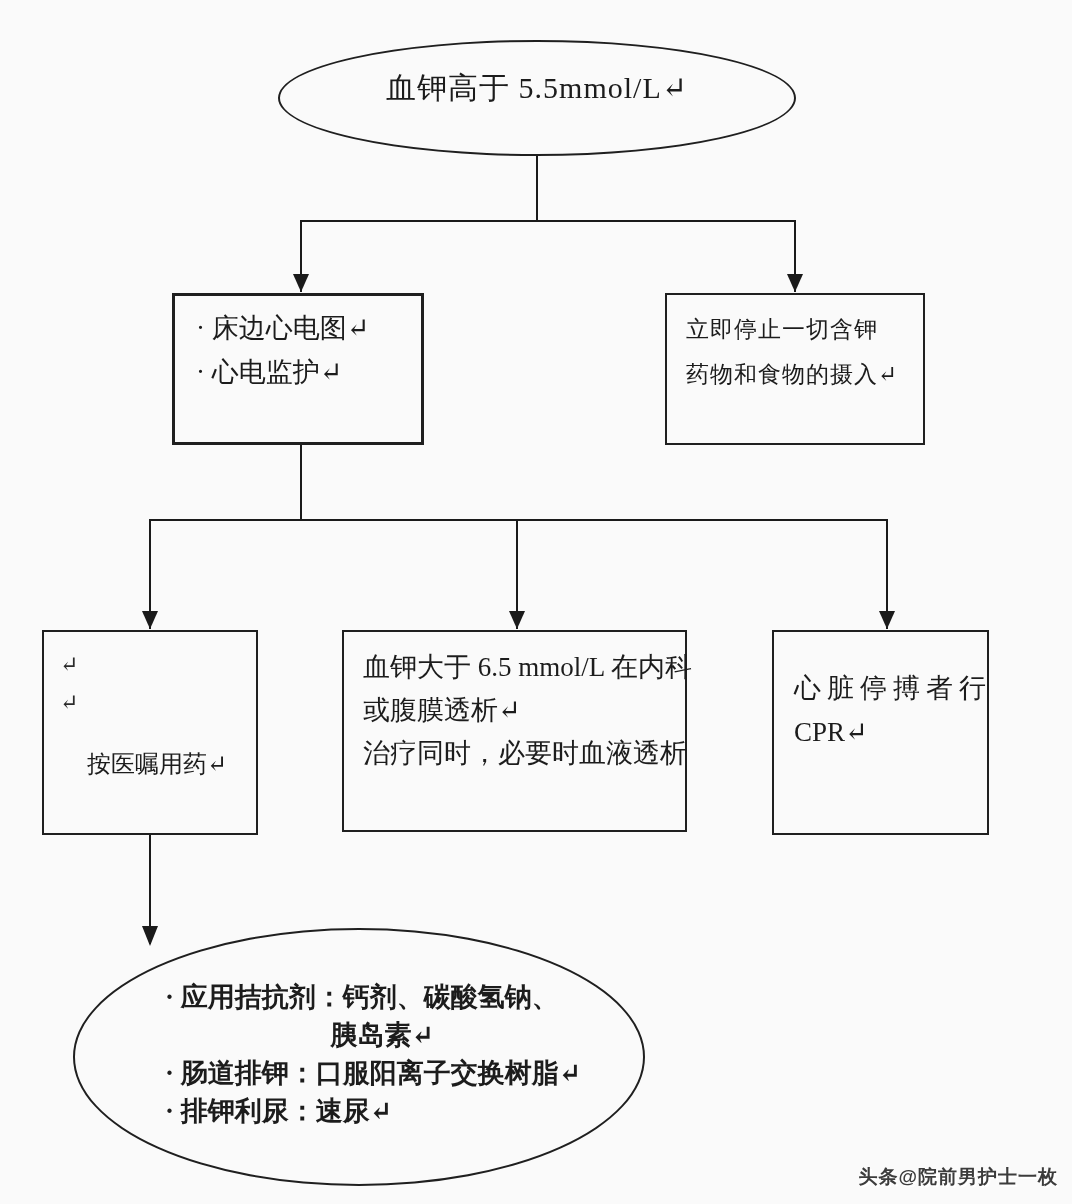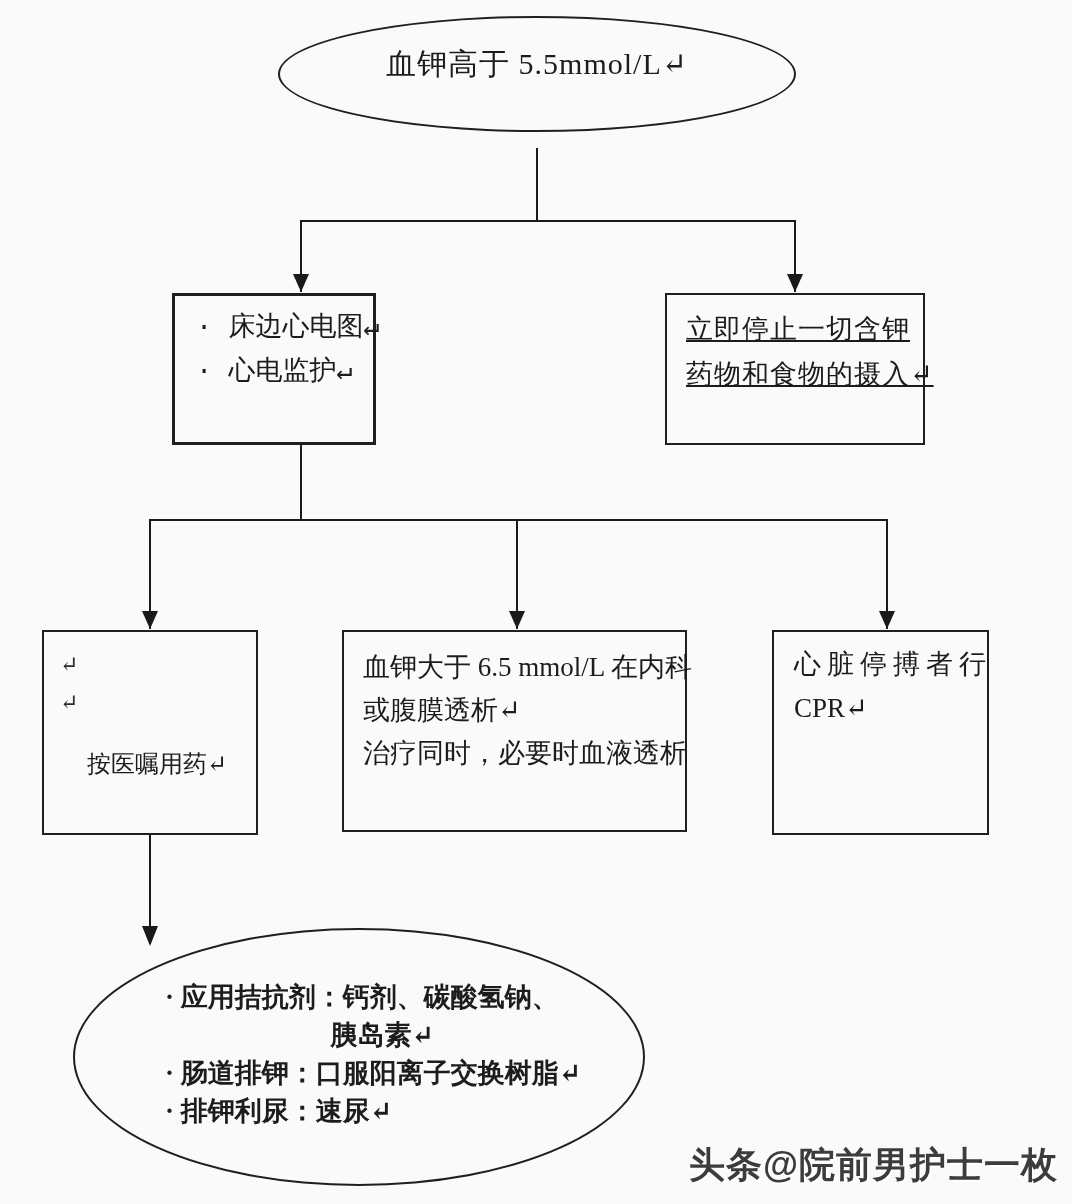--- a/index.html
+++ b/index.html
@@ -5,47 +5,47 @@
   html,body{margin:0;padding:0;background:#e9e9e9;}
   .canvas{
     position:relative;width:1072px;height:1204px;background:#fafafa;
     font-family:"Liberation Serif","DejaVu Serif",serif;color:#1c1c1c;overflow:hidden;
   }
   .wires{position:absolute;left:0;top:0;width:1072px;height:1204px;pointer-events:none;}
   .node{position:absolute;box-sizing:border-box;background:#fafafa;}
   .box{border:2px solid #1f1f1f;}
   .ellipse{border:2px solid #1f1f1f;border-radius:50%;}
 
-  .start{left:278px;top:16px;width:518px;height:116px;display:flex;align-items:center;justify-content:center;}
+  .start{left:278px;top:40px;width:518px;height:116px;display:flex;align-items:center;justify-content:center;}
   .start .label{font-size:30px;letter-spacing:1px;transform:translateY(-10px);}
 
-  .monitor{left:172px;top:293px;width:204px;height:152px;border-width:3px;padding:10px 0 12px 21px;font-family:Liberation Mono, monospace;}
+  .monitor{left:172px;top:293px;width:252px;height:152px;border-width:3px;padding:10px 0 12px 21px;}
   .monitor .line{font-size:27px;line-height:44px;white-space:nowrap;}
 
   .stop{left:665px;top:293px;width:260px;height:152px;padding:12px 0 0 19px;}
-  .stop .line{font-size:27px;line-height:45px;letter-spacing:1px;white-space:nowrap;text-decoration:underline;}
+  .stop .line{font-size:23px;line-height:45px;letter-spacing:1px;white-space:nowrap;}
 
   .med{left:42px;top:630px;width:216px;height:205px;padding:14px 0 0 16px;}
   .med .mark{font-size:22px;line-height:38px;color:#2a2a2a;}
   .med .med-text{font-size:24px;margin:26px 0 0 27px;white-space:nowrap;}
 
   .dialysis{left:342px;top:630px;width:345px;height:202px;padding:14px 5px 0 19px;}
   .dialysis .line{font-size:27px;line-height:43px;white-space:nowrap;}
 
   .cpr{left:772px;top:630px;width:217px;height:205px;padding:10px 0 0 20px;}
   .cpr .line{font-size:27px;line-height:44px;white-space:nowrap;}
-  .cpr .line.spaced{letter-spacing:6px;}
+  .cpr .line.spaced{letter-spacing:6px;margin-top:24px;}
 
   .treatment{left:73px;top:928px;width:572px;height:258px;}
   .treatment .text-block{position:absolute;left:90px;top:48px;}
   .treatment .line{font-size:27px;line-height:38px;white-space:nowrap;font-weight:bold;}
   .treatment .line.cont{padding-left:18px;text-align:center;}
 
   .watermark{
-    position:absolute;right:14px;bottom:14px;font-size:36px;font-weight:bold;
+    position:absolute;right:14px;bottom:14px;font-size:19px;font-weight:bold;
     font-family:"Liberation Sans","DejaVu Sans",sans-serif;color:#3c3c3c;
     letter-spacing:1px;text-shadow:2px 2px 0 rgba(255,255,255,.95);
   }
 </style>
 </head>
 <body>
 
 <div class="canvas">
 
   <svg class="wires" viewBox="0 0 1072 1204">

